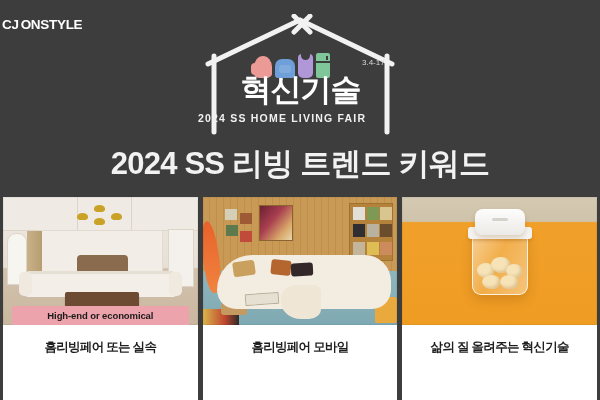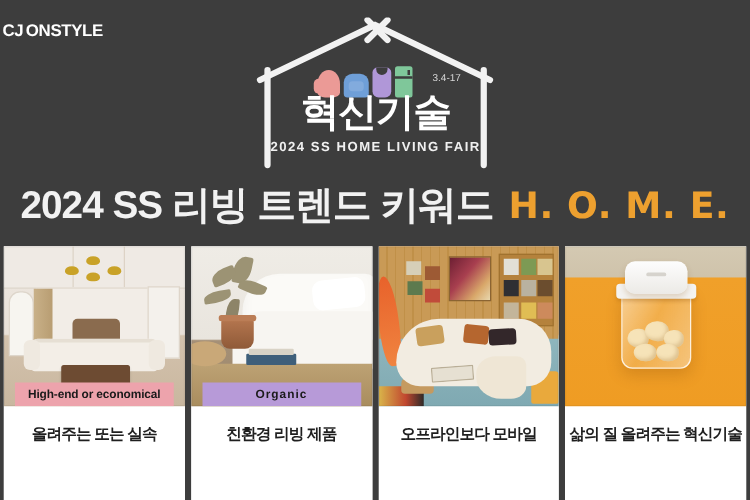--- a/index.html
+++ b/index.html
@@ -120,21 +120,21 @@
   .fz-green::after {
     content: "";
     position: absolute;
     right: 2.5px; top: 3px;
     width: 1.5px; height: 4px;
     background: #3d3d3d;
   }
 
   .logo-date {
     position: absolute;
-    left: 148px;
+    left: 164px;
     top: 44px;
     color: #d8d8d8;
     font-size: 8px;
     letter-spacing: 0px;
     white-space: nowrap;
   }
 
   .logo-kr {
     position: absolute;
     left: 0; right: 0;
@@ -144,21 +144,21 @@
     font-size: 31px;
     font-weight: bold;
     letter-spacing: -1px;
     line-height: 1;
   }
 
   .logo-en {
     position: absolute;
     left: 0; right: 0;
     top: 98px;
-    text-align: center;
+    text-align: left;
     color: #f0f0f0;
     font-size: 10.5px;
     font-weight: bold;
     letter-spacing: 1.2px;
     white-space: nowrap;
   }
 
   
   .headline {
     position: absolute;
@@ -508,21 +508,20 @@
       <span class="fz-green"></span>
     </div>
 
     <div class="logo-date">3.4-17</div>
     <div class="logo-kr">혁신기술</div>
     <div class="logo-en">2024 SS HOME LIVING FAIR</div>
   </div>
 
   <div class="headline">
     <span class="headline-main">2024 SS 리빙 트렌드 키워드</span>
-    <span class="headline-home">H. O. M. E.</span>
   </div>
 
   <div class="cards">
 
     <div class="card">
       <div class="card-photo p1">
         <div class="p1-ceiling"></div>
         <div class="p1-chand">
             <i></i>
             <i></i>
@@ -536,49 +535,24 @@
         <div class="p1-head"></div>
         <div class="p1-sofa"></div>
         <div class="p1-table"></div>
         <div class="p1-rug"></div>
         <div class="photo-dim"></div>
         <div class="card-badge" style="background:#eda3ac">
           <span class="card-badge-txt">High-end or economical</span>
         </div>
       </div>
       <div class="card-caption">
-        <span class="card-caption-txt">올려주는 또는 실속</span>
+        <span class="card-caption-txt">홈리빙페어 또는 실속</span>
       </div>
     </div>
 
-    <div class="card">
-      <div class="card-photo p2">
-        <div class="p2-bed"></div>
-        <div class="p2-pillow"></div>
-        <div class="p2-duvet"></div>
-        <div class="p2-rug"></div>
-        <div class="p2-plant">
-            <i></i>
-            <i></i>
-            <i></i>
-            <i></i>
-            <i></i>
-          </div>
-        <div class="p2-pot"></div>
-        <div class="p2-basket"></div>
-        <div class="p2-books"></div>
-        <div class="photo-dim"></div>
-        <div class="card-badge" style="background:#b79ad8">
-          <span class="card-badge-txt badge-wide">Organic</span>
-        </div>
-      </div>
-      <div class="card-caption">
-        <span class="card-caption-txt">친환경 리빙 제품</span>
-      </div>
-    </div>
 
     <div class="card">
       <div class="card-photo p3">
         <div class="p3-wall"></div>
         <div class="p3-shelf">
             <i></i>
             <i></i>
             <i></i>
             <i></i>
             <i></i>
@@ -602,21 +576,21 @@
         <div class="p3-cushions">
             <i></i>
             <i></i>
             <i></i>
           </div>
         <div class="p3-mag"></div>
         <div class="p3-throw"></div>
         <div class="photo-dim"></div>
       </div>
       <div class="card-caption">
-        <span class="card-caption-txt">오프라인보다 모바일</span>
+        <span class="card-caption-txt">홈리빙페어 모바일</span>
       </div>
     </div>
 
     <div class="card">
       <div class="card-photo p4">
         <div class="p4-jar"></div>
         <div class="p4-garlic">
             <i></i>
             <i></i>
             <i></i>

